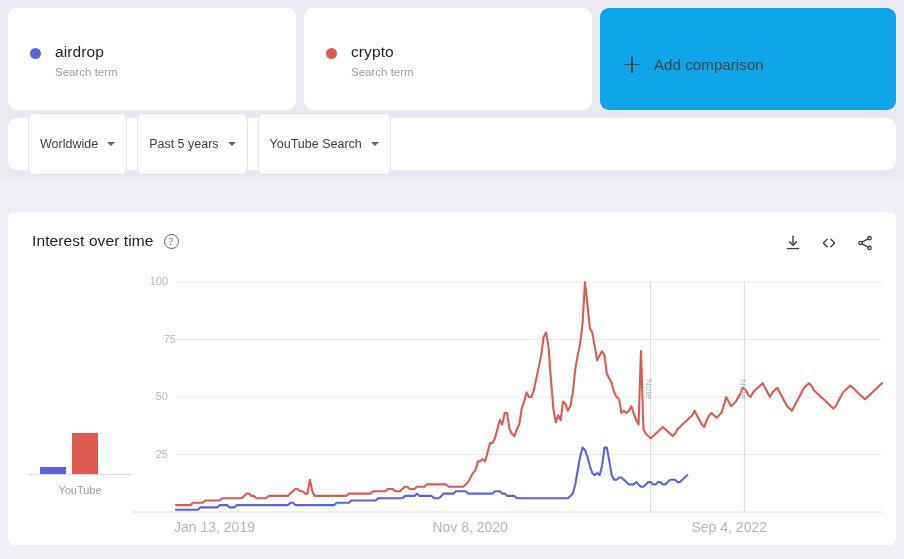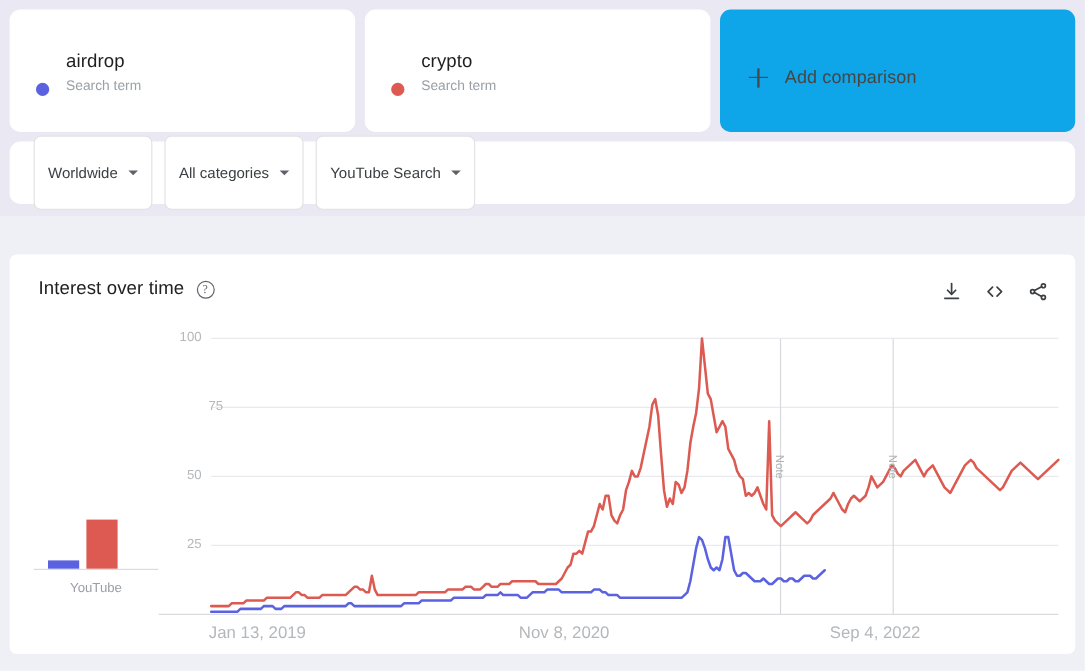--- a/index.html
+++ b/index.html
@@ -38,21 +38,21 @@
     background: #ffffff;
     border-radius: 9px;
     box-sizing: border-box;
     position: relative;
   }
   .term-inner {
     position: absolute;
     left: 22px;
     top: 34px;
     display: flex;
-    align-items: flex-end;
+    align-items: flex-start;
     gap: 14px;
   }
   .term-dot {
     width: 11px; height: 11px;
     border-radius: 50%;
     margin-top: 6px;
     flex: none;
   }
   .term-texts { display: flex; flex-direction: column; }
   .term-title {
@@ -289,21 +289,21 @@
       </div>
     </div>
   </div>
 
   <div id="filter-bar">
     <div class="chip">
       <span class="chip-label">Worldwide</span>
       <span class="caret"></span>
     </div>
     <div class="chip">
-      <span class="chip-label">All categories</span>
+      <span class="chip-label">Past 5 years</span>
       <span class="caret"></span>
     </div>
     <div class="chip">
       <span class="chip-label">YouTube Search</span>
       <span class="caret"></span>
     </div>
   </div>
 </div>
 
 <div id="chart-card">
@@ -358,21 +358,21 @@
           <line x1="44" x2="750" y1="67.5" y2="67.5" stroke="#e8eaed" stroke-width="1"></line>
           <line x1="44" x2="750" y1="10" y2="10" stroke="#e8eaed" stroke-width="1"></line>
           <line x1="0" x2="750" y1="240" y2="240" stroke="#dadce0" stroke-width="1"></line>
           <line x1="518.432" x2="518.432" y1="10" y2="240" stroke="#d7d9dc" stroke-width="1"></line>
           <line x1="612.33" x2="612.33" y1="10" y2="240" stroke="#d7d9dc" stroke-width="1"></line>
           <polyline points="44.00,237.70 46.43,237.70 48.87,237.70 51.30,237.70 53.74,237.70 56.17,237.70 58.61,237.70 61.04,237.70 63.48,237.70 65.91,237.70 68.34,235.40 70.78,235.40 73.21,235.40 75.65,235.40 78.08,235.40 80.52,235.40 82.95,235.40 85.39,235.40 87.82,233.10 90.26,233.10 92.69,233.10 95.12,233.10 97.56,235.40 99.99,235.40 102.43,235.40 104.86,233.10 107.30,233.10 109.73,233.10 112.17,233.10 114.60,233.10 117.03,233.10 119.47,233.10 121.90,233.10 124.34,233.10 126.77,233.10 129.21,233.10 131.64,233.10 134.08,233.10 136.51,233.10 138.94,233.10 141.38,233.10 143.81,233.10 146.25,233.10 148.68,233.10 151.12,233.10 153.55,233.10 155.99,233.10 158.42,230.80 160.86,230.80 163.29,233.10 165.72,233.10 168.16,233.10 170.59,233.10 173.03,233.10 175.46,233.10 177.90,233.10 180.33,233.10 182.77,233.10 185.20,233.10 187.63,233.10 190.07,233.10 192.50,233.10 194.94,233.10 197.37,233.10 199.81,233.10 202.24,233.10 204.68,230.80 207.11,230.80 209.54,230.80 211.98,230.80 214.41,230.80 216.85,230.80 219.28,228.50 221.72,228.50 224.15,228.50 226.59,228.50 229.02,228.50 231.46,228.50 233.89,228.50 236.32,228.50 238.76,228.50 241.19,228.50 243.63,228.50 246.06,226.20 248.50,226.20 250.93,226.20 253.37,226.20 255.80,226.20 258.23,226.20 260.67,226.20 263.10,226.20 265.54,226.20 267.97,226.20 270.41,226.20 272.84,223.90 275.28,223.90 277.71,223.90 280.14,223.90 282.58,223.90 285.01,221.60 287.45,223.90 289.88,223.90 292.32,223.90 294.75,223.90 297.19,223.90 299.62,223.90 302.06,226.20 304.49,226.20 306.92,226.20 309.36,223.90 311.79,221.60 314.23,221.60 316.66,221.60 319.10,221.60 321.53,221.60 323.97,219.30 326.40,219.30 328.83,219.30 331.27,219.30 333.70,219.30 336.14,221.60 338.57,221.60 341.01,221.60 343.44,221.60 345.88,221.60 348.31,221.60 350.74,221.60 353.18,221.60 355.61,221.60 358.05,221.60 360.48,221.60 362.92,219.30 365.35,219.30 367.79,219.30 370.22,221.60 372.66,221.60 375.09,223.90 377.52,223.90 379.96,223.90 382.39,223.90 384.83,226.20 387.26,226.20 389.70,226.20 392.13,226.20 394.57,226.20 397.00,226.20 399.43,226.20 401.87,226.20 404.30,226.20 406.74,226.20 409.17,226.20 411.61,226.20 414.04,226.20 416.48,226.20 418.91,226.20 421.34,226.20 423.78,226.20 426.21,226.20 428.65,226.20 431.08,226.20 433.52,226.20 435.95,226.20 438.39,223.90 440.82,221.60 443.26,212.40 445.69,198.60 448.12,184.80 450.56,175.60 452.99,177.90 455.43,184.80 457.86,194.00 460.30,200.90 462.73,203.20 465.17,200.90 467.60,203.20 470.03,194.00 472.47,175.60 474.90,175.60 477.34,189.40 479.77,203.20 482.21,207.80 484.64,207.80 487.08,205.50 489.51,205.50 491.94,207.80 494.38,210.10 496.81,212.40 499.25,212.40 501.68,212.40 504.12,210.10 506.55,212.40 508.99,214.70 511.42,214.70 513.86,212.40 516.29,210.10 518.72,210.10 521.16,212.40 523.59,212.40 526.03,210.10 528.46,210.10 530.90,212.40 533.33,212.40 535.77,210.10 538.20,207.80 540.63,207.80 543.07,207.80 545.50,210.10 547.94,210.10 550.37,207.80 552.81,205.50 555.24,203.20" fill="none" stroke="#5a62e0" stroke-width="2.1" stroke-linejoin="round" stroke-linecap="round"></polyline>
           <polyline points="44.00,233.10 46.43,233.10 48.87,233.10 51.30,233.10 53.74,233.10 56.17,233.10 58.61,233.10 61.04,230.80 63.48,230.80 65.91,230.80 68.34,230.80 70.78,230.80 73.21,228.50 75.65,228.50 78.08,228.50 80.52,228.50 82.95,228.50 85.39,228.50 87.82,228.50 90.26,226.20 92.69,226.20 95.12,226.20 97.56,226.20 99.99,226.20 102.43,226.20 104.86,226.20 107.30,226.20 109.73,226.20 112.17,223.90 114.60,221.60 117.03,221.60 119.47,223.90 121.90,223.90 124.34,226.20 126.77,226.20 129.21,226.20 131.64,226.20 134.08,226.20 136.51,223.90 138.94,223.90 141.38,223.90 143.81,223.90 146.25,223.90 148.68,223.90 151.12,223.90 153.55,223.90 155.99,223.90 158.42,221.60 160.86,219.30 163.29,217.00 165.72,217.00 168.16,219.30 170.59,219.30 173.03,221.60 175.46,221.60 177.90,207.80 180.33,219.30 182.77,223.90 185.20,223.90 187.63,223.90 190.07,223.90 192.50,223.90 194.94,223.90 197.37,223.90 199.81,223.90 202.24,223.90 204.68,223.90 207.11,223.90 209.54,223.90 211.98,223.90 214.41,223.90 216.85,221.60 219.28,221.60 221.72,221.60 224.15,221.60 226.59,221.60 229.02,221.60 231.46,221.60 233.89,221.60 236.32,221.60 238.76,221.60 241.19,219.30 243.63,219.30 246.06,219.30 248.50,219.30 250.93,219.30 253.37,219.30 255.80,217.00 258.23,217.00 260.67,217.00 263.10,219.30 265.54,219.30 267.97,219.30 270.41,217.00 272.84,214.70 275.28,214.70 277.71,217.00 280.14,217.00 282.58,217.00 285.01,214.70 287.45,214.70 289.88,214.70 292.32,214.70 294.75,212.40 297.19,212.40 299.62,212.40 302.06,212.40 304.49,212.40 306.92,212.40 309.36,212.40 311.79,212.40 314.23,212.40 316.66,214.70 319.10,214.70 321.53,214.70 323.97,214.70 326.40,214.70 328.83,214.70 331.27,214.70 333.70,212.40 336.14,210.10 338.57,205.50 341.01,200.90 343.44,198.60 345.88,189.40 348.31,189.40 350.74,187.10 353.18,189.40 355.61,180.20 358.05,171.00 360.48,171.00 362.92,166.40 365.35,157.20 367.79,148.00 370.22,152.60 372.66,141.10 375.09,141.10 377.52,157.20 379.96,161.80 382.39,164.10 384.83,157.20 387.26,152.60 389.70,136.50 392.13,129.60 394.57,120.40 397.00,125.00 399.43,125.00 401.87,118.10 404.30,106.60 406.74,95.10 409.17,83.60 411.61,65.20 414.04,60.60 416.48,74.40 418.91,106.60 421.34,136.50 423.78,150.30 426.21,143.40 428.65,148.00 431.08,129.60 433.52,131.90 435.95,138.80 438.39,134.20 440.82,120.40 443.26,97.40 445.69,83.60 448.12,72.10 450.56,51.40 452.99,10.00 455.43,33.00 457.86,56.00 460.30,60.60 462.73,74.40 465.17,88.20 467.60,83.60 470.03,79.00 472.47,83.60 474.90,102.00 477.34,106.60 479.77,111.20 482.21,120.40 484.64,125.00 487.08,127.30 489.51,141.10 491.94,138.80 494.38,141.10 496.81,138.80 499.25,134.20 501.68,141.10 504.12,148.00 506.55,152.60 508.99,79.00 511.42,157.20 513.86,161.80 516.29,164.10 518.72,166.40 521.16,164.10 523.59,161.80 526.03,159.50 528.46,157.20 530.90,154.90 533.33,157.20 535.77,159.50 538.20,161.80 540.63,164.10 543.07,161.80 545.50,157.20 547.94,154.90 550.37,152.60 552.81,150.30 555.24,148.00 557.68,145.70 560.11,143.40 562.54,138.80 564.98,143.40 567.41,148.00 569.85,152.60 572.28,154.90 574.72,148.00 577.15,143.40 579.59,141.10 582.02,143.40 584.46,145.70 586.89,143.40 589.32,141.10 591.76,134.20 594.19,125.00 596.63,129.60 599.06,134.20 601.50,131.90 603.93,129.60 606.37,125.00 608.80,120.40 611.23,115.80 613.67,118.10 616.10,122.70 618.54,125.00 620.97,120.40 623.41,118.10 625.84,115.80 628.28,113.50 630.71,111.20 633.14,115.80 635.58,120.40 638.01,125.00 640.45,120.40 642.88,118.10 645.32,115.80 647.75,120.40 650.19,125.00 652.62,129.60 655.06,134.20 657.49,136.50 659.92,138.80 662.36,134.20 664.79,129.60 667.23,125.00 669.66,120.40 672.10,115.80 674.53,113.50 676.97,111.20 679.40,113.50 681.83,118.10 684.27,120.40 686.70,122.70 689.14,125.00 691.57,127.30 694.01,129.60 696.44,131.90 698.88,134.20 701.31,136.50 703.74,134.20 706.18,129.60 708.61,125.00 711.05,120.40 713.48,118.10 715.92,115.80 718.35,113.50 720.79,115.80 723.22,118.10 725.66,120.40 728.09,122.70 730.52,125.00 732.96,127.30 735.39,125.00 737.83,122.70 740.26,120.40 742.70,118.10 745.13,115.80 747.57,113.50 750.00,111.20" fill="none" stroke="#dc5a51" stroke-width="2.1" stroke-linejoin="round" stroke-linecap="round"></polyline>
         </svg>
         <div class="ytick" style="left: 2px; top: 175.5px;">25</div>
         <div class="ytick" style="left: 2px; top: 118px;">50</div>
-        <div class="ytick" style="left: 20px; top: 60.5px;">75</div>
+        <div class="ytick" style="left: 10px; top: 60.5px;">75</div>
         <div class="ytick" style="left: 2px; top: 3px;">100</div>
         <div class="xtick" style="left: 42px; top: 247px;">Jan 13, 2019</div>
         <div class="xtick" style="left: 300.396px; top: 247px;">Nov 8, 2020</div>
         <div class="xtick" style="left: 559.498px; top: 247px;">Sep 4, 2022</div>
         <div class="note-label" style="left: 523.432px; top: 106.6px;">Note</div>
         <div class="note-label" style="left: 617.33px; top: 106.6px;">Note</div>
       </div>
 
   </div>
 </div>

